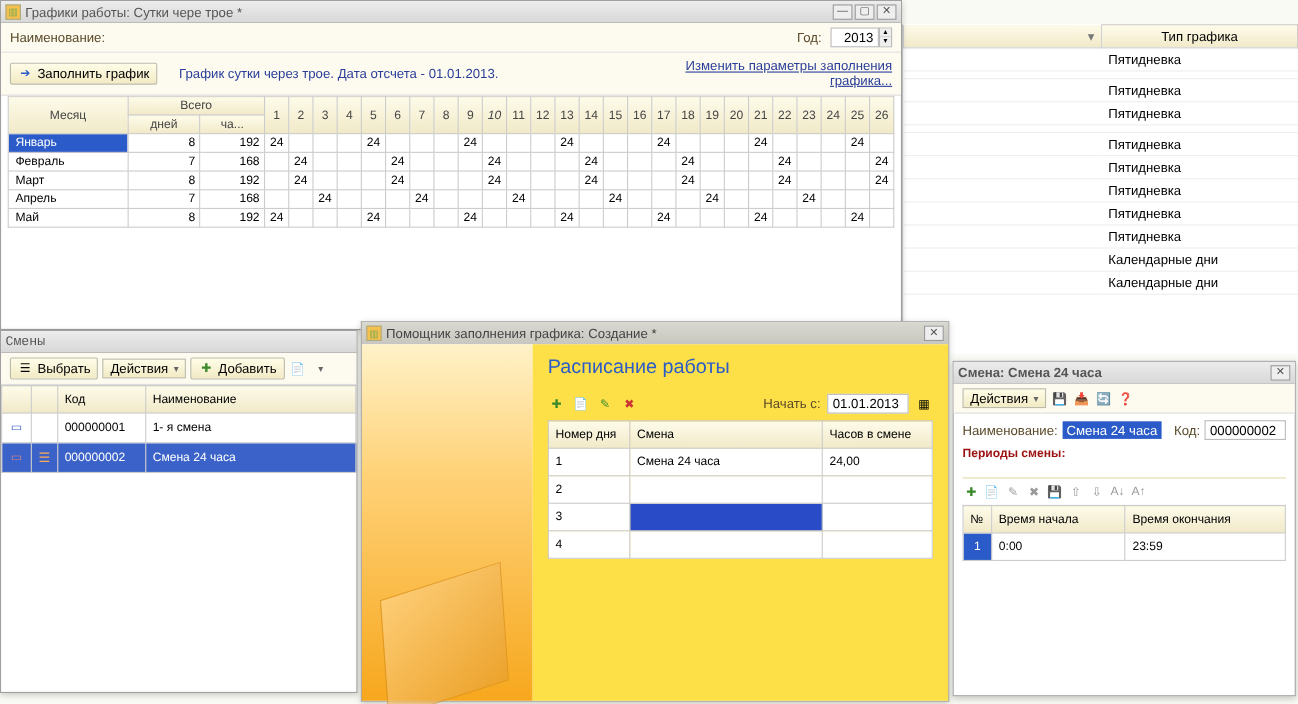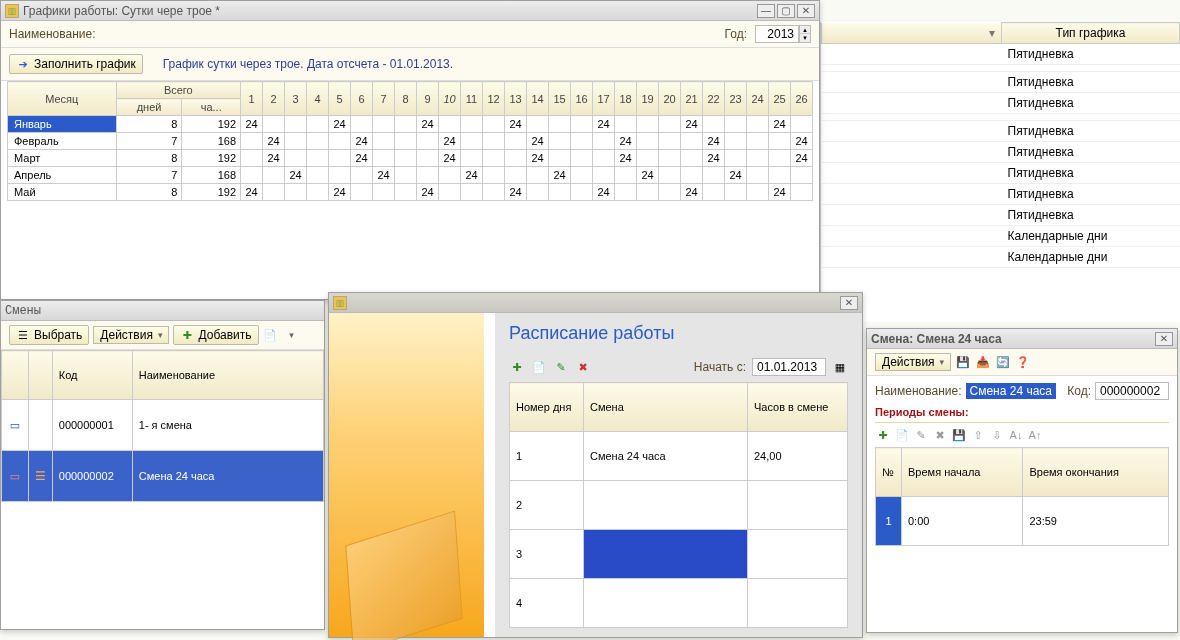--- a/index.html
+++ b/index.html
@@ -14,32 +14,32 @@
   .label { color:#5a4a2a; }
   .input { border:1px solid #bbb; background:#fff; padding:1px 4px; height:18px; }
   .btn { border:1px solid #bba; background:linear-gradient(#fffde8,#f2eac4); padding:2px 6px; display:inline-flex; align-items:center; gap:4px; cursor:default; border-radius:2px; }
   .link { color:#2a3e99; text-decoration:underline; cursor:default; }
   table.grid { border-collapse:collapse; width:100%; }
   table.grid th, table.grid td { border:1px solid #ccc; padding:2px 4px; font-size:11px; text-align:center; background:#fff; }
   table.grid th { background:linear-gradient(#fdfbe9,#f1e9c8); font-weight:normal; color:#444; }
   table.grid td.month { text-align:left; padding-left:6px; }
   td.wknd { background:#fce7e7; }
   .rtable { border-collapse:collapse; }
-  .rtable th, .rtable td { border:1px solid #ccc; padding:18px 6px; font-size:11px; background:#fff; }
+  .rtable th, .rtable td { border:1px solid #ccc; padding:6px 6px; font-size:11px; background:#fff; }
   .rtable th { background:linear-gradient(#fdfbe9,#f1e9c8); font-weight:normal; text-align:left; }
   .selrow td { background:#3a62c8 !important; color:#fff; }
   .dropdown { border:1px solid #bba; background:linear-gradient(#fffde8,#f2eac4); padding:1px 6px; display:inline-flex; align-items:center; gap:3px; }
   .chev::after { content:"▾"; font-size:9px; color:#666; margin-left:2px;}
   .mini-icon { width:14px; height:14px; display:inline-block; text-align:center; line-height:14px; font-size:11px; }
   .green { color:#3a8a2a; }
   .red { color:#c33; }
   .blue { color:#2a5bc8; }
   .orange-bg { background:linear-gradient(#fff2c8 0%, #ffd37a 35%, #f7a71d 100%); }
   .heading { color:#2a5bc8; font-size:18px; font-weight:normal; }
-  .section-label { color:#9c1111; font-weight:bold; font-size:11px; border-bottom:1px solid #e3d9a8; padding-bottom:4px; margin-bottom:3px; }
+  .section-label { color:#9c1111; font-weight:bold; font-size:11px; border-bottom:1px solid #e3d9a8; padding-bottom:16px; margin-bottom:3px; }
   .right-pane { position:absolute; top:22px; right:0; width:360px; height:300px; background:#fff; border-left:1px solid #ccc; }
   .right-pane th { background:linear-gradient(#fdfbe9,#f1e9c8); border:1px solid #ccc; font-weight:normal; padding:3px 6px; position:relative; }
   .right-pane td { border:1px solid #eee; border-left:none; border-right:none; padding:3px 6px; }
   .tb-icon { width:16px; height:16px; border:1px solid transparent; display:inline-flex; align-items:center; justify-content:center; font-size:11px; }
   .gray { color:#999; }
   .spinner { display:inline-flex; flex-direction:column; border:1px solid #bbb; height:18px; width:12px; }
   .spinner div { height:8px; font-size:7px; line-height:7px; text-align:center; background:#eee; border-bottom:1px solid #ccc;}
 </style>
 </head>
 <body>
@@ -128,20 +128,21 @@
         </span>
     </span>
   </div>
   <div class="toolbar" style="padding-top:6px; padding-bottom:6px;">
     <span class="btn">
       <span class="mini-icon blue">➔</span>
       <span>Заполнить график</span>
     </span>
     <span style="color:#2a3e99; margin-left:12px;">График сутки через трое. Дата отсчета - 01.01.2013.</span>
     <span style="flex:1"></span>
+    <span class="link" style="text-align:right; width:190px; line-height:13px;">Изменить параметры заполнения графика...</span>
   </div>
   <div style="overflow:hidden; padding:0 6px 6px 6px;">
     <table class="grid">
       <thead>
         <tr>
           <th rowspan="2">Месяц</th>
           <th colspan="2">Всего</th>
 
         <th rowspan="2" style="width: 22px;">1</th>
             <th rowspan="2" style="width: 22px;">2</th>
@@ -379,28 +380,29 @@
         </tr>
       </tbody>
   </table>
 </div>
 
 <div class="window" style="left:328px; top:292px; width:535px; height:346px;">
   <div class="titlebar" style="background:linear-gradient(#d8d8d0,#c8c8c0);">
     <span class="icon">
         <span class="ticon">▥</span>
       </span>
+    <span style="color:#444;">Помощник заполнения графика: Создание *</span>
     <span class="tspace"></span>
     <span class="winbtn">✕</span>
   </div>
   <div style="display:flex; height:calc(100% - 20px);">
     <div class="orange-bg" style="width:155px; position:relative;">
       <div style="position:absolute; bottom:0; left:20px; width:110px; height:110px; background:linear-gradient(135deg,#ffd58a,#e8a030); transform:skewY(-14deg) rotate(-4deg); border:1px solid #d89020; opacity:.7;"></div>
     </div>
-    <div style="flex:1; padding:10px 14px; background:#e5e5e5;margin-left:11px;">
+    <div style="flex:1; padding:10px 14px; background:#fde047;">
       <div class="heading">Расписание работы</div>
       <div style="display:flex; align-items:center; margin:14px 0 6px 0; gap:6px;">
         <span class="tb-icon green">✚</span>
         <span class="tb-icon">📄</span>
         <span class="tb-icon green">✎</span>
         <span class="tb-icon red">✖</span>
         <span style="flex:1"></span>
         <span class="label">Начать с:</span>
         <input class="input" style="width: 74px;" value="01.01.2013">
         <span class="tb-icon">▦</span>

